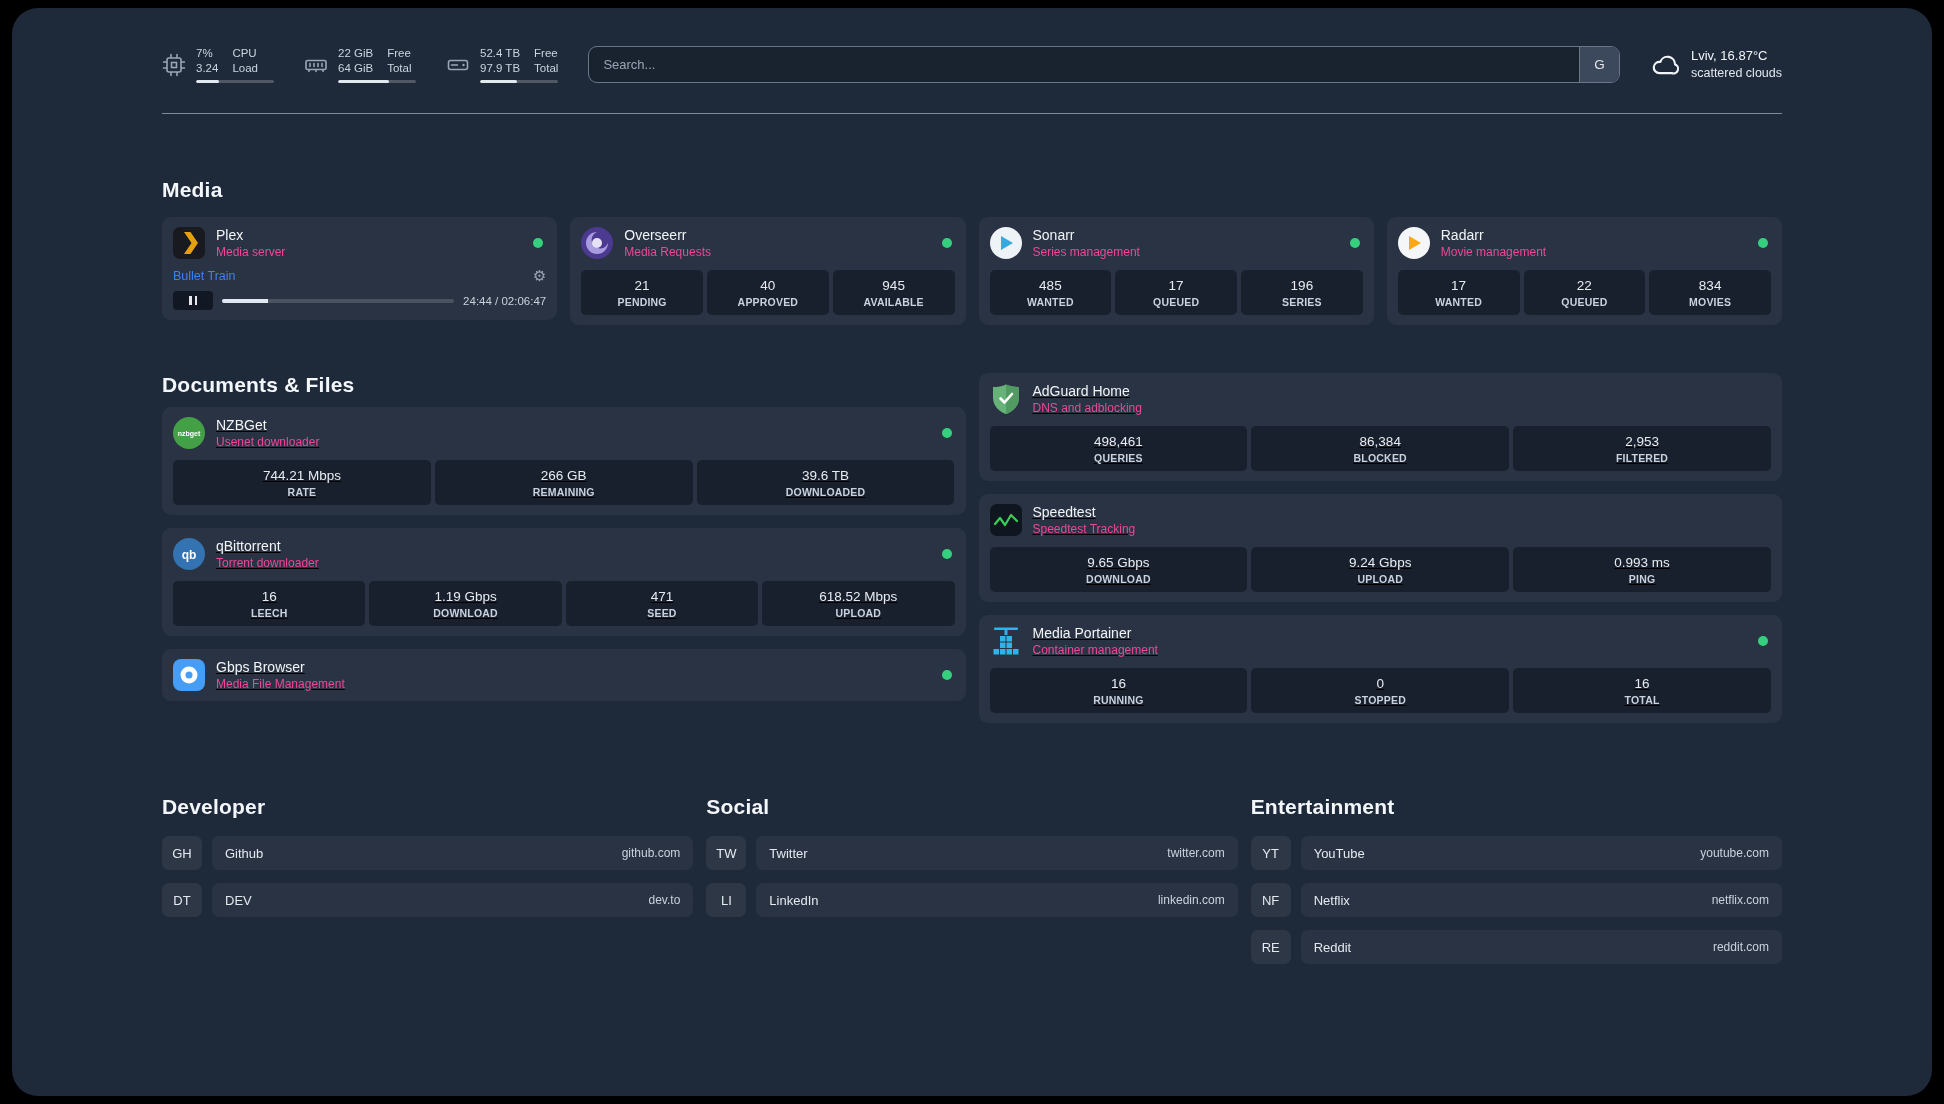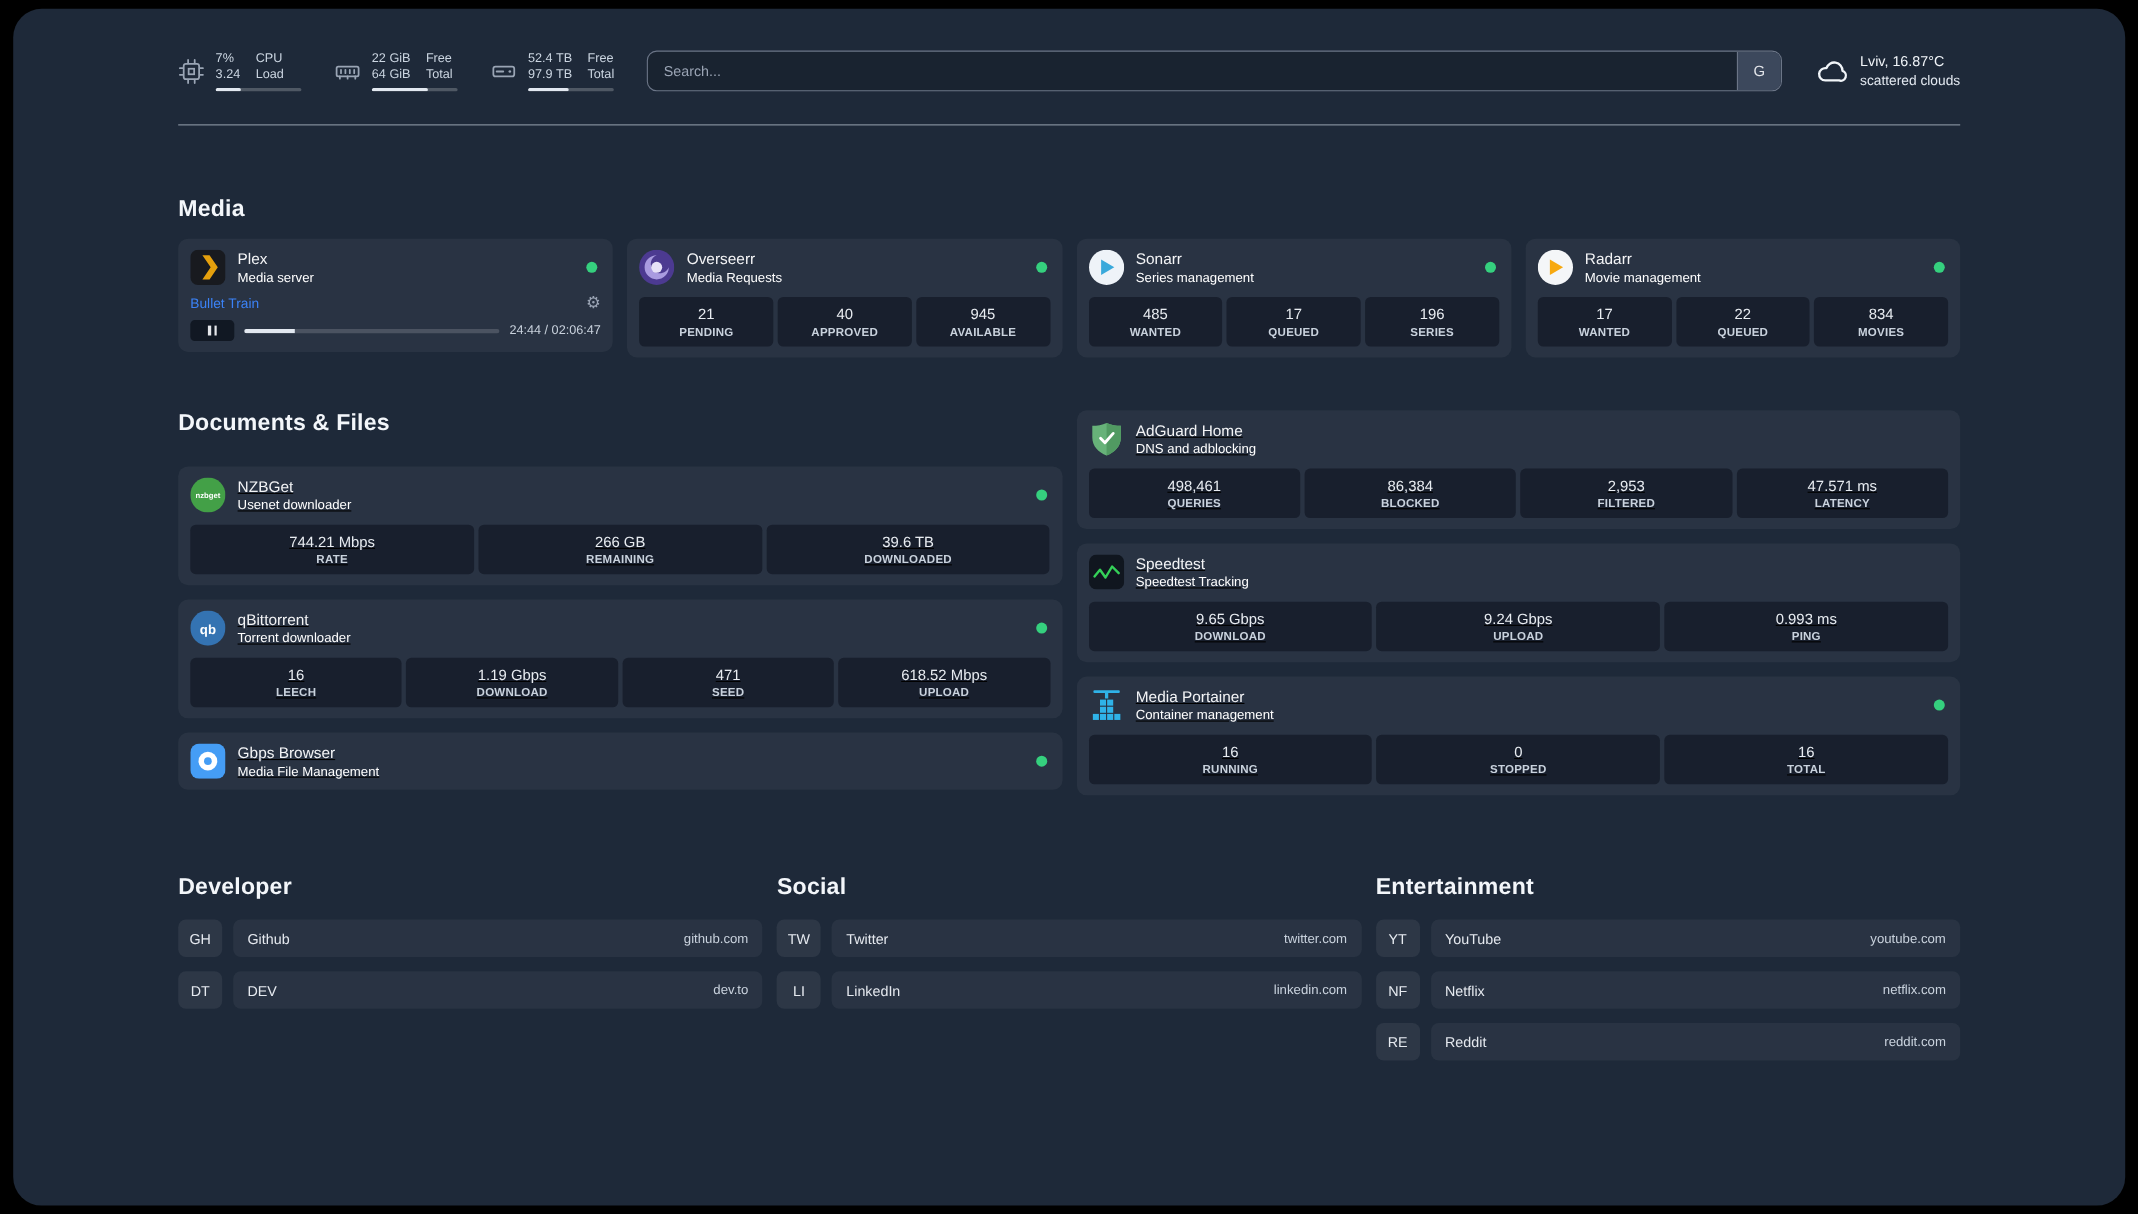--- a/index.html
+++ b/index.html
@@ -55,35 +55,35 @@
   .weather .loc { color: #f1f5f9; font-size: 13px; }
   .weather .cond { color: #e2e8f0; font-size: 12.5px; }
 
   .divider { margin-top: 30px; border: 0; border-top: 1px solid rgba(210,220,232,0.55); }
 
   
   .section-title { color: #f3f6fa; font-size: 21px; font-weight: 600; letter-spacing: 0.2px; }
   .media-section { margin-top: 64px; }
   .cards-4 { margin-top: 15px; display: grid; grid-template-columns: repeat(4, 1fr); gap: 13px; align-items: start; }
   .two-col { margin-top: 48px; display: grid; grid-template-columns: 1fr 1fr; gap: 13px; align-items: start; }
-  .col .section-title { margin-bottom: 27px; }
+  .col .section-title { margin-bottom: 10px; }
   .col-cards { display: flex; flex-direction: column; gap: 13px; text-decoration: underline; }
 
   .card {
     background: rgba(255,255,255,0.05);
     border-radius: 9px;
     padding: 10px 11px;
     cursor: pointer;
   }
   .card-head { display: flex; align-items: center; gap: 11px; }
   .sicon { width: 32px; height: 32px; flex: 0 0 32px; }
   .sicon svg { width: 100%; height: 100%; display: block; }
   .stitle { display: flex; flex-direction: column; }
   .sname { color: #f3f4f6; font-size: 14px; font-weight: 500; }
-  .sdesc { color: #ffffff; font-size: 12px; margin-top: 2px; }
+  .sdesc { color: #ec4899; font-size: 12px; margin-top: 2px; }
   .sdot { margin-left: auto; margin-right: 3px; width: 10px; height: 10px; border-radius: 50%; background: #35d07e; flex: 0 0 10px; }
 
   .stats { display: flex; gap: 4px; margin-top: 11px; }
   .stat {
     flex: 1; text-align: center;
     background: rgba(9,14,24,0.52);
     border-radius: 5px; padding: 8px 4px 7px;
   }
   .stat .v { color: #e8ecf1; font-size: 13.5px; }
   .stat .l { color: #c9d2dd; font-size: 10.5px; font-weight: 700; margin-top: 3px; letter-spacing: 0.2px; }
@@ -458,24 +458,20 @@
                   <div class="v">498,461</div>
                   <div class="l">QUERIES</div>
                 </div>
                 <div class="stat">
                   <div class="v">86,384</div>
                   <div class="l">BLOCKED</div>
                 </div>
                 <div class="stat">
                   <div class="v">2,953</div>
                   <div class="l">FILTERED</div>
-                </div>
-                <div class="stat">
-                  <div class="v">47.571 ms</div>
-                  <div class="l">LATENCY</div>
                 </div>
               </div>
             </div>
             <div class="card">
               <div class="card-head">
                 <span class="sicon">
                   <svg viewBox="0 0 32 32">
                     <rect width="32" height="32" rx="7" fill="#10161f"></rect>
                     <path d="M5 20l5-6 5 7 6-10 6 6" stroke="#34d058" stroke-width="2.2" fill="none" stroke-linecap="round" stroke-linejoin="round"></path>
                   </svg>

